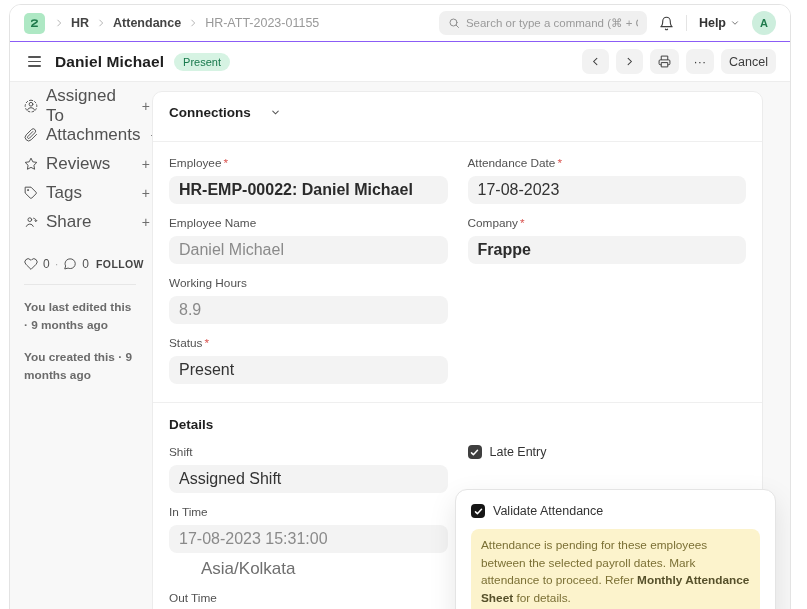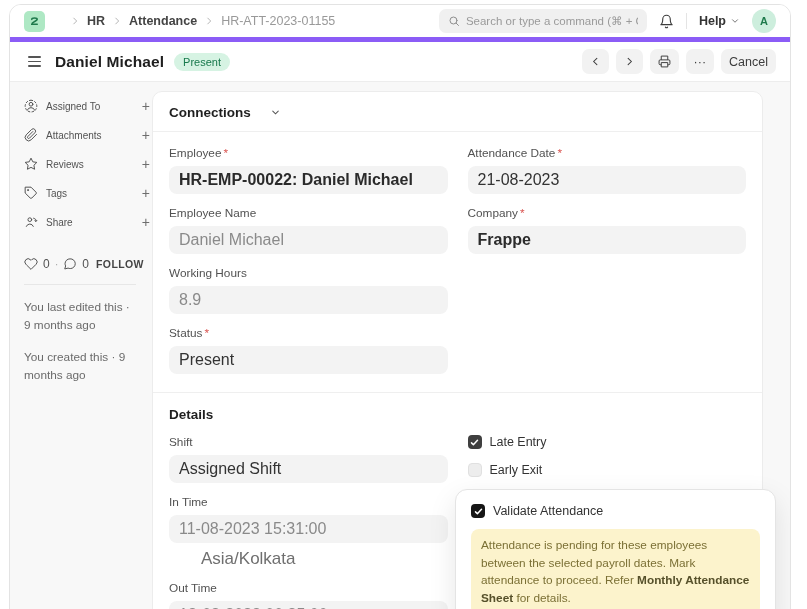--- a/index.html
+++ b/index.html
@@ -3,21 +3,21 @@
 <meta charset="utf-8">
 <style>
   * { margin:0; padding:0; box-sizing:border-box; }
   html,body { width:807px; height:609px; background:#fff; overflow:hidden;
     font-family:"Liberation Sans", sans-serif; }
   .window { position:absolute; left:9px; top:4px; width:782px; height:640px;
     background:#fff; border:1px solid #e3e3e3; border-radius:12px; overflow:hidden; }
 
   
   .navbar { height:37px; display:flex; align-items:center; padding:0 14px;
-    border-bottom:5px solid #8b5cf6; background:#fff;gap:16px; }
+    border-bottom:1px solid #8b5cf6; background:#fff; }
   .logo { width:21px; height:21px; border-radius:5px; background:#aee8c4;
     display:flex; align-items:center; justify-content:center; cursor:pointer; }
   .crumbs { display:flex; align-items:center; gap:7px; margin-left:9px; font-size:12.5px; }
   .crumb { color:#444; font-weight:600; cursor:pointer; }
   .crumb.current { color:#999; font-weight:400; }
   .crumb-sep { color:#b5b5b5; display:flex; }
   .nav-right { margin-left:auto; display:flex; align-items:center; gap:12px; }
   .search-pill { width:208px; height:24px; background:#f0f0f0; border-radius:7px;
     display:flex; align-items:center; gap:6px; padding:0 9px; }
   .search-pill input { border:none; outline:none; background:transparent; width:100%;
@@ -45,36 +45,36 @@
     background:#f2f2f2; color:#3d3d3d; font-size:12.5px; font-weight:500; cursor:pointer;
     display:flex; align-items:center; justify-content:center;
     font-family:"Liberation Sans", sans-serif; }
 
   
   .content { position:relative; height:563px; background:#f8f8f8; }
 
   .side { position:absolute; left:14px; top:14px; width:128px; }
   .side-row { display:flex; align-items:center; gap:8px; height:20px; margin-bottom:9px;
     cursor:pointer; }
-  .side-row .lbl { font-size:10px; color:#525252; flex:1; }
+  .side-row .lbl { font-size:17px; color:#525252; flex:1; }
   .plus { color:#6e6e6e; font-size:14px; background:none; border:none; cursor:pointer;
     line-height:1; padding:0 2px; }
   .likes-row { display:flex; align-items:center; gap:5px; margin-top:25px; }
   .likes-row .cnt { font-size:12px; color:#525252; }
   .likes-row .dot { color:#aaa; font-size:11px; }
   .follow { font-size:10.5px; font-weight:600; letter-spacing:.4px; color:#444;
     background:none; border:none; cursor:pointer; margin-left:2px;
     font-family:"Liberation Sans", sans-serif; }
   .side-sep { height:1px; background:#e7e7e7; margin:13px 0 13px 0; width:112px; }
   .side-note { font-size:11.8px; color:#6b6b6b; line-height:1.55; width:110px;
-    margin-bottom:13px; }
+    margin-bottom:13px;font-weight:bold; }
 
   .card { position:absolute; left:142px; top:9px; width:611px; min-height:472px;
     background:#fff; border:1px solid #ececec; border-radius:10px; }
-  .card-head { display:flex; align-items:center; gap:19px; padding:13px 16px 11px;
+  .card-head { display:flex; align-items:center; gap:19px; padding:13px 16px 21px;
     border-bottom:1px solid #efefef; cursor:pointer; }
   .card-head .hd { font-size:13.5px; font-weight:700; color:#1f1f1f; }
   .card-body { padding:14px 16px 16px; }
   .fgrid { display:grid; grid-template-columns:1fr 1fr; column-gap:20px; }
   .field { margin-bottom:12px; }
   .flabel { font-size:11.8px; color:#525252; margin-bottom:6px; }
   .req { color:#d9534f; margin-left:2px; }
   .finput { background:#f3f3f3; border-radius:8px; min-height:24px; padding:5px 10px;
     font-size:16px; color:#333; cursor:text; }
   .finput.bold { font-weight:700; color:#2b2b2b; }
@@ -280,21 +280,21 @@
       </div>
 
       <div class="card-body">
         <div class="fgrid">
           <div class="field">
             <div class="flabel"><span>Employee</span><span class="req">*</span></div>
             <div class="finput bold">HR-EMP-00022: Daniel Michael</div>
           </div>
           <div class="field">
             <div class="flabel"><span>Attendance Date</span><span class="req">*</span></div>
-            <div class="finput">21-08-2023</div>
+            <div class="finput">17-08-2023</div>
           </div>
 
           <div class="field">
             <div class="flabel">Employee Name</div>
             <div class="finput muted">Daniel Michael</div>
           </div>
           <div class="field">
             <div class="flabel"><span>Company</span><span class="req">*</span></div>
             <div class="finput bold">Frappe</div>
           </div>
@@ -316,42 +316,38 @@
         <div class="sect-title">Details</div>
 
         <div class="fgrid">
           <div>
             <div class="field">
               <div class="flabel">Shift</div>
               <div class="finput">Assigned Shift</div>
             </div>
             <div class="field">
               <div class="flabel">In Time</div>
-              <div class="finput muted">11-08-2023 15:31:00</div>
+              <div class="finput muted">17-08-2023 15:31:00</div>
               <div class="tz">Asia/Kolkata</div>
             </div>
             <div class="field">
               <div class="flabel">Out Time</div>
               <div class="finput muted">18-08-2023 00:25:00</div>
               <div class="tz">Asia/Kolkata</div>
             </div>
           </div>
           <div>
             <div class="cb-row">
               <span class="cb on">
                 <svg width="9" height="9" viewBox="0 0 24 24" fill="none" stroke="#fff" stroke-width="4" stroke-linecap="round" stroke-linejoin="round">
                     <polyline points="4 13 9 18 20 6"></polyline>
                   </svg>
               </span>
               <span class="cb-lbl">Late Entry</span>
             </div>
-            <div class="cb-row">
-              <span class="cb off"></span>
-              <span class="cb-lbl">Early Exit</span>
-            </div>
           </div>
         </div>
       </div>
     </div>
 
     <div class="popup">
       <div class="cb-row" style="margin-bottom:11px;">
         <span class="cb on black">
           <svg width="9" height="9" viewBox="0 0 24 24" fill="none" stroke="#fff" stroke-width="4" stroke-linecap="round" stroke-linejoin="round">
               <polyline points="4 13 9 18 20 6"></polyline>

